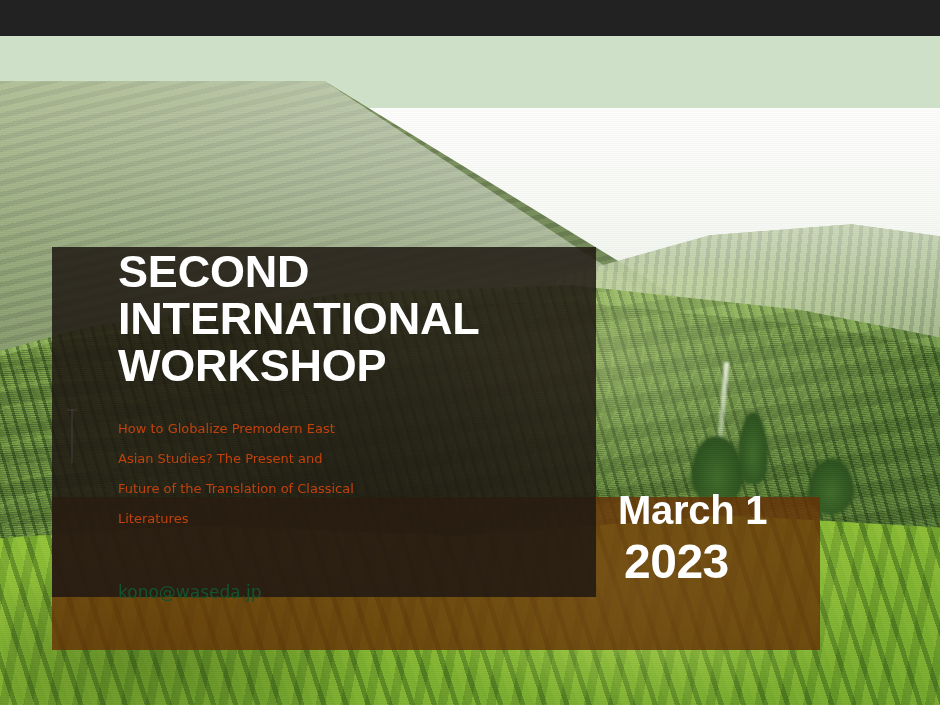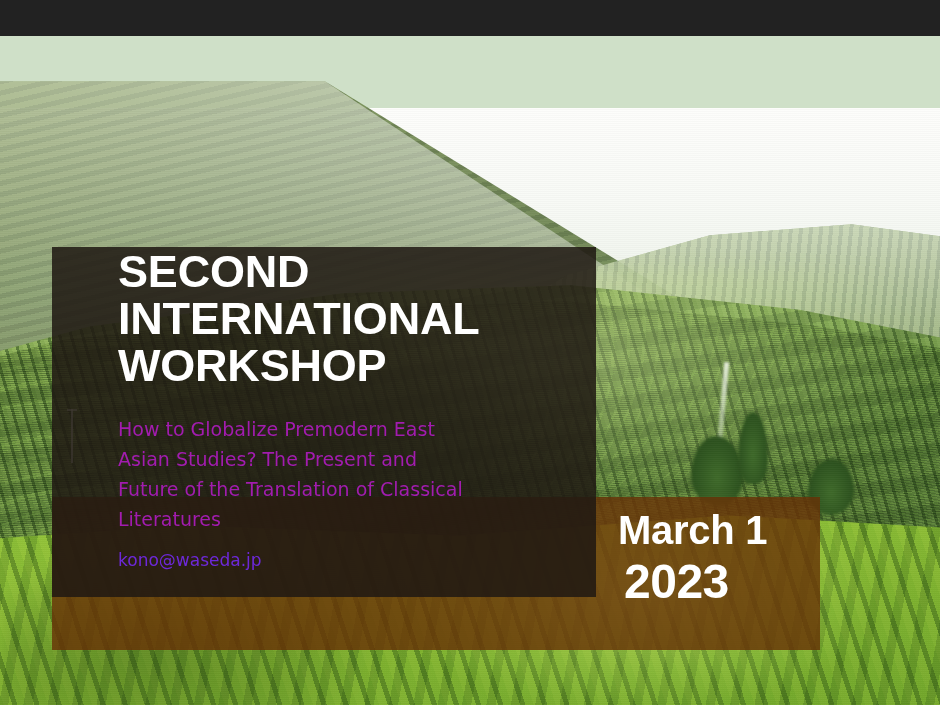--- a/index.html
+++ b/index.html
@@ -308,44 +308,44 @@
     letter-spacing: -0.2px;
     white-space: pre-line;
   }
 
   .subtitle {
     position: absolute;
     left: 118px;
     top: 378px;
     width: 420px;
     margin: 0;
-    color: #a21caf;
+    color: #c2410c;
     font-family: "DejaVu Sans", sans-serif;
-    font-size: 19px;
+    font-size: 13px;
     font-weight: normal;
     line-height: 30px;
     white-space: pre-line;
   }
 
   .email {
     position: absolute;
     left: 118px;
-    top: 512px;
-    margin: 0;
-    color: #6d28d9;
+    top: 544px;
+    margin: 0;
+    color: #14532d;
     font-family: "DejaVu Sans", sans-serif;
     font-size: 17px;
     font-weight: normal;
     line-height: 24px;
   }
 
   .date-block {
     position: absolute;
     left: 618px;
-    top: 436px;
+    top: 416px;
     width: 190px;
     text-align: left;
   }
   .date-day {
     display: block;
     margin: 0;
     color: #ffffff;
     font-family: "Liberation Sans", sans-serif;
     font-size: 40px;
     font-weight: bold;

